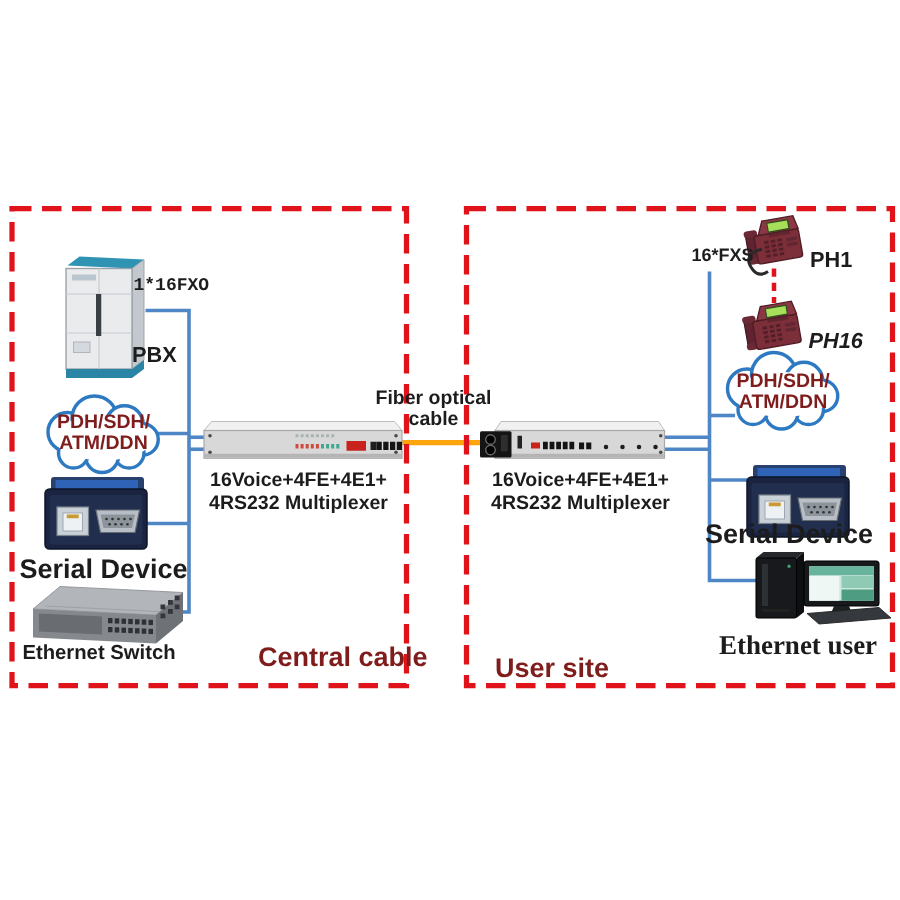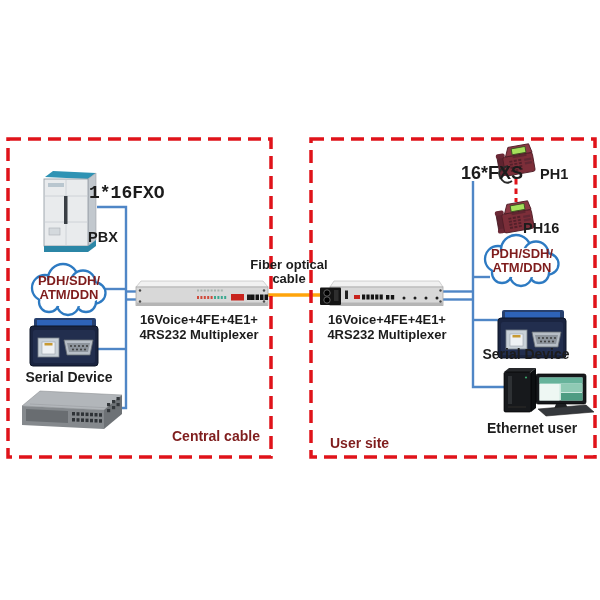--- a/index.html
+++ b/index.html
@@ -2,24 +2,24 @@
 <html><head>
 <meta charset="utf-8">
 <style>
   html,body{margin:0;padding:0;background:#ffffff;}
   #canvas{position:relative;width:600px;height:600px;background:#ffffff;overflow:hidden;
           font-family:"Liberation Sans",sans-serif;}
   #diagram-svg{position:absolute;left:0;top:0;}
   .lbl{position:absolute;white-space:nowrap;font-weight:700;color:#1c1c1c;line-height:1.05;}
   .ctr{transform:translateX(-50%);}
   .red{color:#7f1d1d;}
-  .s12{font-size:18px;}
+  .s12{font-size:12px;}
   .s13{font-size:13px;}
   .s135{font-size:13.5px;}
-  .s14{font-size:14px;text-align:right;}
+  .s14{font-size:18px;text-align:right;}
   .s145{font-size:14.5px;text-align:right;}
 </style>
 </head>
 <body>
 
 <div id="canvas">
 
 <svg id="diagram-svg" width="600" height="600" viewBox="0 0 600 600">
   <defs>
     <g id="cloud-shape">
@@ -274,31 +274,32 @@
 
   <rect x="8" y="139" width="263" height="318" fill="none" stroke="#e0131a" stroke-width="3.5" stroke-dasharray="13 7"></rect>
   <rect x="311" y="139" width="284" height="318" fill="none" stroke="#e0131a" stroke-width="3.5" stroke-dasharray="13 7"></rect>
 </svg>
 
 <div class="lbl s12" style="left:89px;top:184px;font-family:Liberation Mono, monospace;">1*16FXO</div>
 <div class="lbl s145" style="left:88px;top:230px;">PBX</div>
 <div class="lbl s13 red ctr" style="left:69px;top:274px;">PDH/SDH/</div>
 <div class="lbl s13 red ctr" style="left:69px;top:288px;">ATM/DDN</div>
 <div class="lbl s14 ctr" style="left:69px;top:370px;">Serial Device</div>
+<div class="lbl s135 ctr" style="left:66px;top:428px;">Ethernet Switch</div>
 <div class="lbl s13 ctr" style="left:199px;top:313px;">16Voice+4FE+4E1+</div>
 <div class="lbl s13 ctr" style="left:199px;top:328px;">4RS232 Multiplexer</div>
 <div class="lbl s14 red" style="left:172px;top:429px;">Central cable</div>
 
 <div class="lbl s13 ctr" style="left:289px;top:258px;text-align:right;">Fiber optical</div>
 <div class="lbl s13 ctr" style="left:289px;top:272px;">cable</div>
 
 <div class="lbl s12" style="left:461px;top:164px;">16*FXS</div>
 <div class="lbl s145" style="left:540px;top:167px;">PH1</div>
-<div class="lbl s145" style="left:523px;top:221px;">PH16</div>
+<div class="lbl s145" style="left:539px;top:221px;font-style:italic;">PH16</div>
 <div class="lbl s13 red ctr" style="left:522px;top:247px;">PDH/SDH/</div>
 <div class="lbl s13 red ctr" style="left:522px;top:261px;">ATM/DDN</div>
 <div class="lbl s14 ctr" style="left:526px;top:347px;">Serial Device</div>
-<div class="lbl s14 ctr" style="left:532px;top:421px;">Ethernet user</div>
+<div class="lbl s14 ctr" style="left:532px;top:421px;font-family:Liberation Serif, serif;">Ethernet user</div>
 <div class="lbl s13 ctr" style="left:387px;top:313px;">16Voice+4FE+4E1+</div>
 <div class="lbl s13 ctr" style="left:387px;top:328px;">4RS232 Multiplexer</div>
 <div class="lbl s14 red" style="left:330px;top:436px;">User site</div>
 
 </div>
 
 </body></html>

